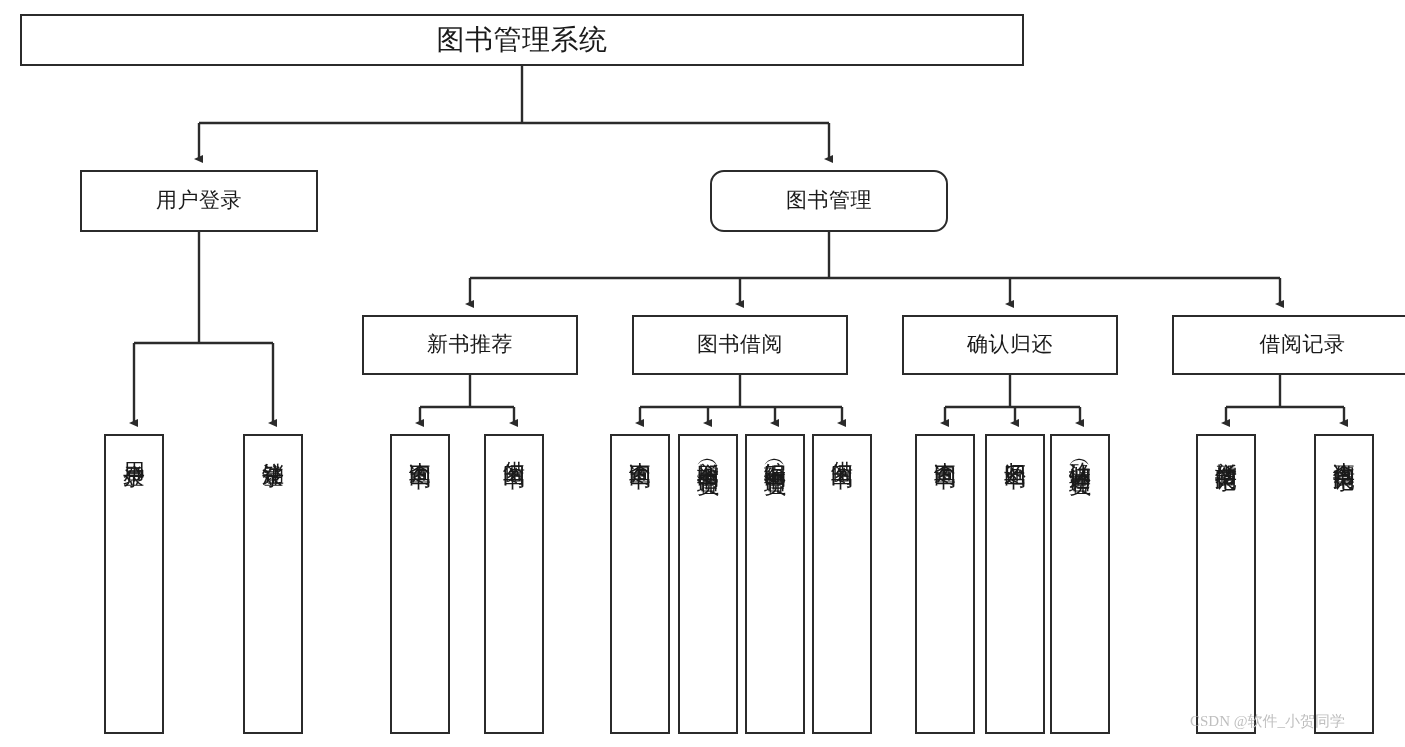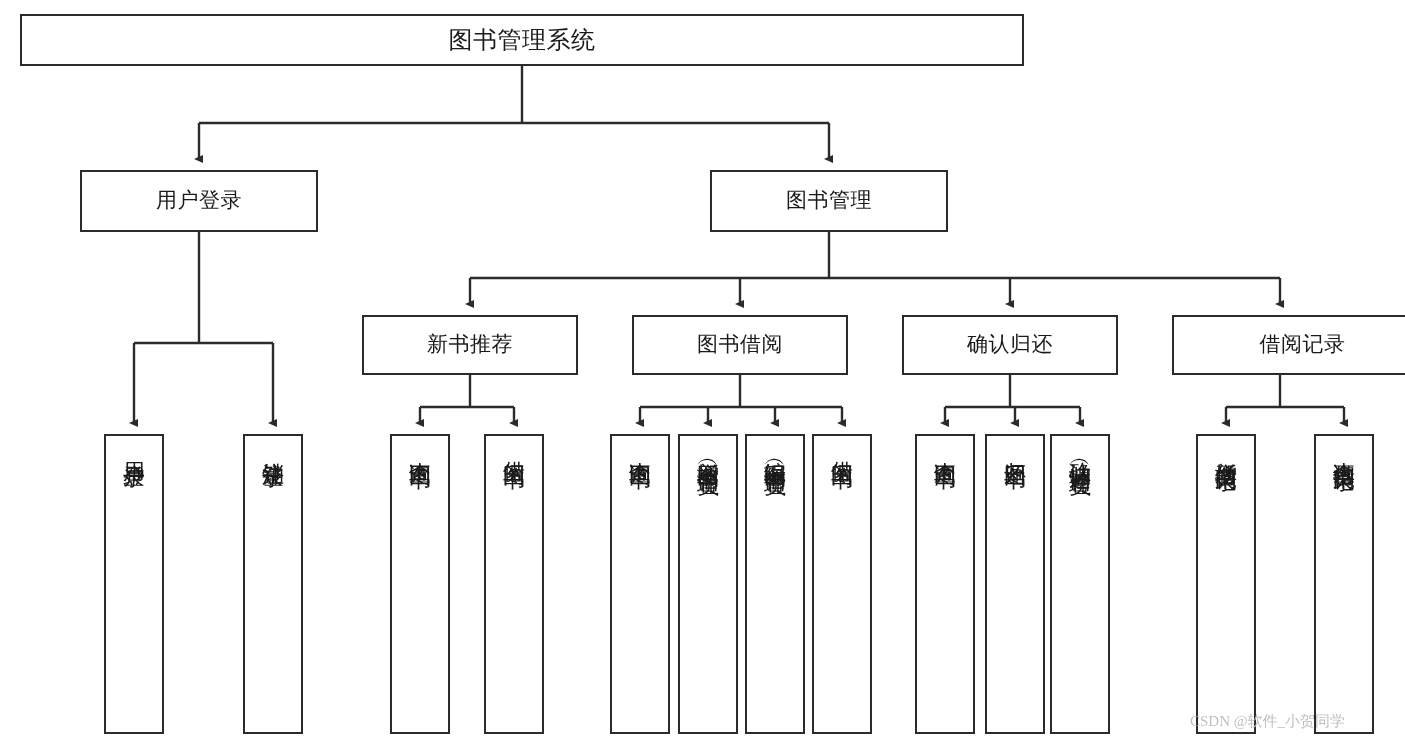--- a/index.html
+++ b/index.html
@@ -42,21 +42,21 @@
     display: block;
     line-height: 1.12;
     letter-spacing: 0.5px;
   }
   
   .node.horiz .lbl {
     font-size: 21px;
     white-space: nowrap;
   }
   .node.root .lbl {
-    font-size: 24px;
+    font-size: 28px;
   }
   
   .node.vert {
     align-items: flex-start;
     justify-content: center;
     padding-top: 8px;
   }
   .node.vert .lbl {
     writing-mode: vertical-rl;
     text-orientation: upright;
@@ -122,21 +122,21 @@
       </g>
   </svg>
 
   <div class="node root horiz" id="n-root" style="left: 20px; top: 14px; width: 1004px; height: 52px;">
     <span class="lbl">图书管理系统</span>
   </div>
 
   <div class="node horiz" id="n-user-login" style="left: 80px; top: 170px; width: 238px; height: 62px;">
     <span class="lbl">用户登录</span>
   </div>
-  <div class="node horiz" id="n-book-manage" style="left: 710px; top: 170px; width: 238px; height: 62px;">
+  <div class="node horiz" id="n-book-manage" style="left: 710px; top: 170px; width: 238px; height: 62px; border-radius: 14px;">
     <span class="lbl">图书管理</span>
   </div>
 
   <div class="node horiz" id="n-new-book-rec" style="left: 362px; top: 315px; width: 216px; height: 60px;">
     <span class="lbl">新书推荐</span>
   </div>
   <div class="node horiz" id="n-book-borrow" style="left: 632px; top: 315px; width: 216px; height: 60px;">
     <span class="lbl">图书借阅</span>
   </div>
   <div class="node horiz" id="n-current-borrow" style="left: 902px; top: 315px; width: 216px; height: 60px;">

